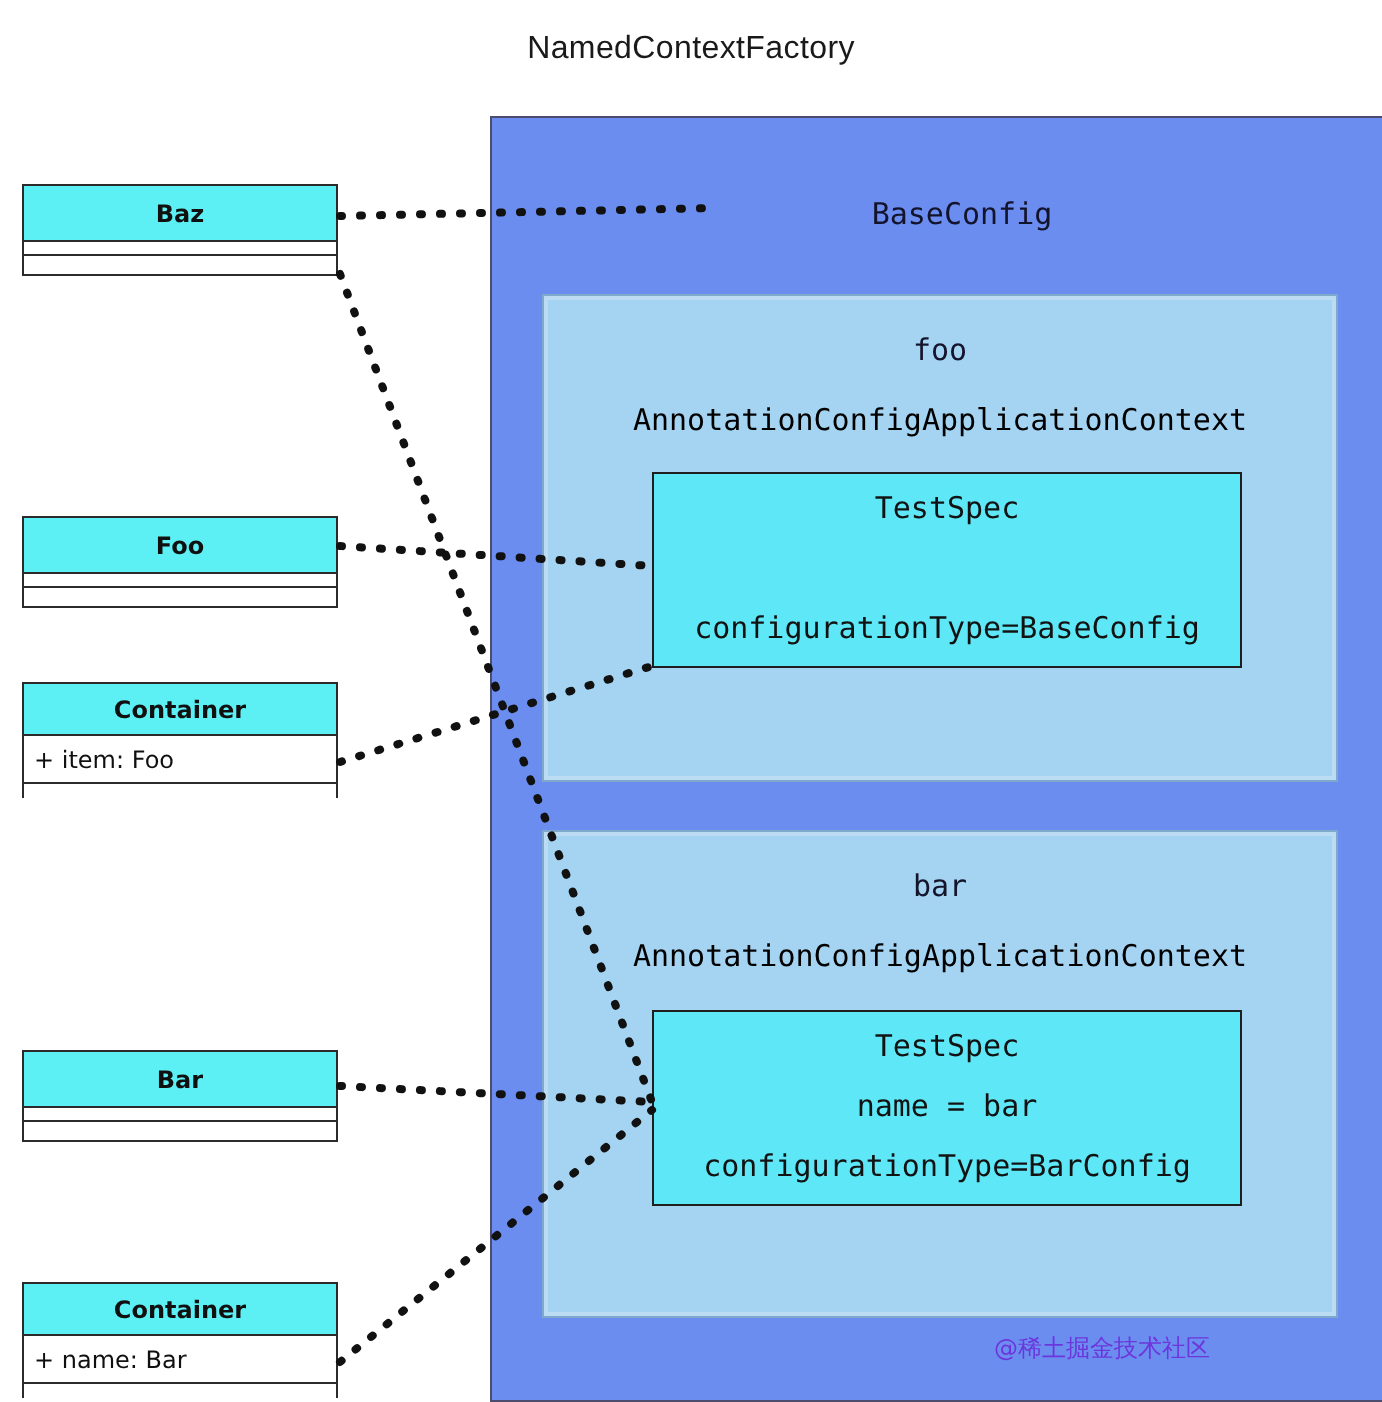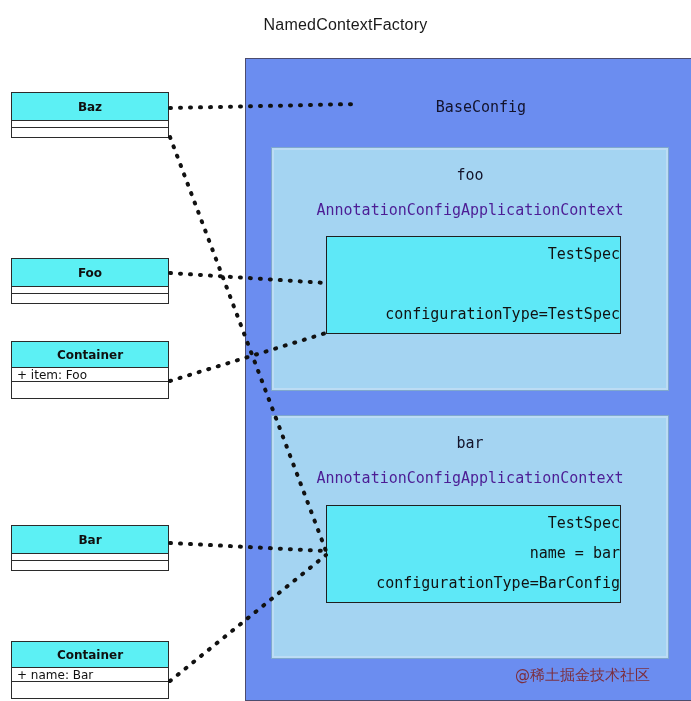--- a/index.html
+++ b/index.html
@@ -96,40 +96,40 @@
     color: #14142b;
     white-space: nowrap;
   }
   .ctx-type {
     position: absolute;
     left: 0;
     top: 51px;
     width: 100%;
     text-align: center;
     font-size: 15px;
-    color: #4c1d95;
+    color: #000000;
     white-space: nowrap;
   }
 
   
   .spec-box {
     position: absolute;
     background: #5ee8f7;
     border: 1px solid #1f1f1f;
     box-sizing: border-box;
     z-index: 30;
   }
   #spec-foo { left: 326px; top: 236px; width: 295px; height: 98px; }
   #spec-bar { left: 326px; top: 505px; width: 295px; height: 98px; }
 
   .spec-line {
     position: absolute;
     left: 0;
     width: 100%;
-    text-align: right;
+    text-align: center;
     font-size: 15px;
     color: #121212;
     white-space: nowrap;
   }
   .spec-line.l1 { top: 8px; }
   .spec-line.l2 { top: 38px; }
   .spec-line.l3 { top: 68px; }
 
   
   .uml-class {
@@ -158,21 +158,21 @@
     box-sizing: border-box;
     font-family: "DejaVu Sans", sans-serif;
     font-size: 12px;
     color: #101010;
     padding-left: 5px;
     display: flex;
     align-items: center;
     background: #ffffff;
   }
   .uml-compartment.empty-thin { height: 7px; }
-  .uml-compartment.attr { height: 14px; text-align: center; }
+  .uml-compartment.attr { height: 24px; text-align: center; }
   .uml-compartment.last { border-bottom: none; }
 
   
   #cls-baz       { left: 11px; top: 92px;  width: 158px; height: 46px; }
   #cls-baz .uml-title { height: 28px; }
 
   #cls-foo       { left: 11px; top: 258px; width: 158px; height: 46px; }
   #cls-foo .uml-title { height: 28px; }
 
   #cls-container-foo { left: 11px; top: 341px; width: 158px; height: 58px; }
@@ -180,25 +180,25 @@
 
   #cls-bar       { left: 11px; top: 525px; width: 158px; height: 46px; }
   #cls-bar .uml-title { height: 28px; }
 
   #cls-container-bar { left: 11px; top: 641px; width: 158px; height: 58px; }
   #cls-container-bar .uml-title { height: 26px; }
 
   
   .watermark {
     position: absolute;
-    left: 515px;
+    left: 497px;
     top: 666px;
     font-family: "DejaVu Sans", sans-serif;
-    font-size: 15px;
-    color: #7f1d1d;
+    font-size: 12px;
+    color: #6d28d9;
     z-index: 35;
     white-space: nowrap;
     opacity: 0.85;
   }
 </style>
 </head>
 <body>
 
 <div id="diagram">
 
@@ -206,21 +206,21 @@
 
   <div class="factory-panel"></div>
   <div class="base-config-label">BaseConfig</div>
 
   <div class="context-panel" id="ctx-foo">
     <div class="ctx-name">foo</div>
     <div class="ctx-type">AnnotationConfigApplicationContext</div>
   </div>
   <div class="spec-box" id="spec-foo">
     <div class="spec-line l1">TestSpec</div>
-    <div class="spec-line l3">configurationType=TestSpec</div>
+    <div class="spec-line l3">configurationType=BaseConfig</div>
   </div>
 
   <div class="context-panel" id="ctx-bar">
     <div class="ctx-name">bar</div>
     <div class="ctx-type">AnnotationConfigApplicationContext</div>
   </div>
   <div class="spec-box" id="spec-bar">
     <div class="spec-line l1">TestSpec</div>
     <div class="spec-line l3">configurationType=BarConfig</div>
     <div class="spec-line l2">name = bar</div>

